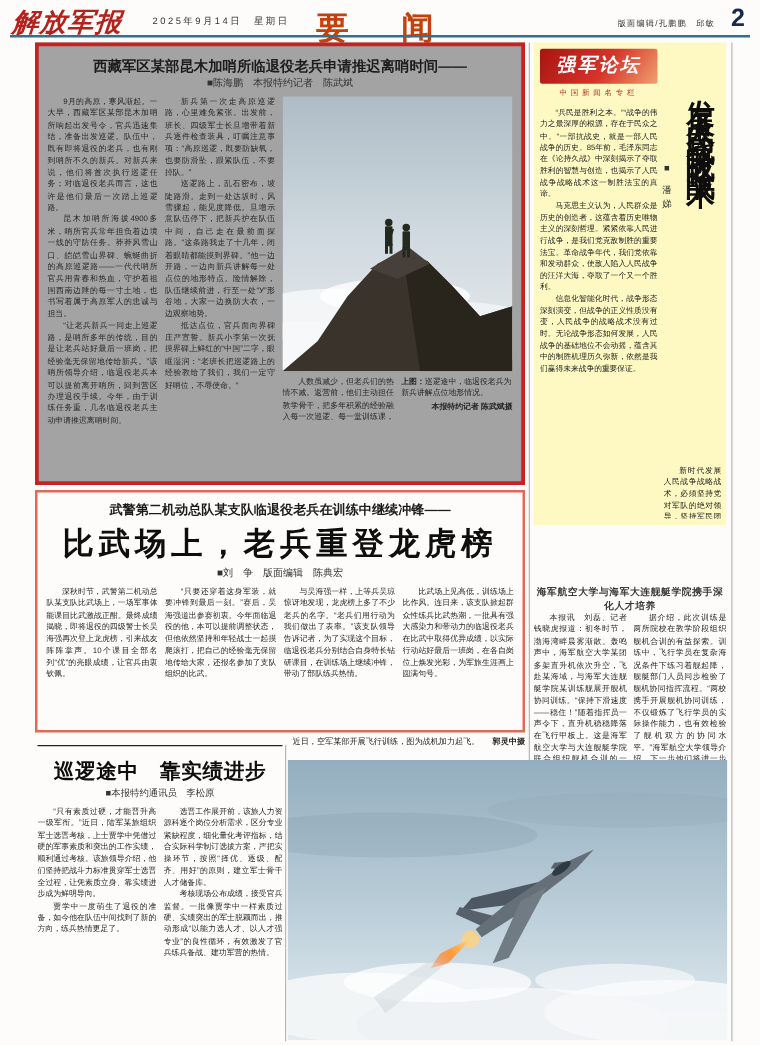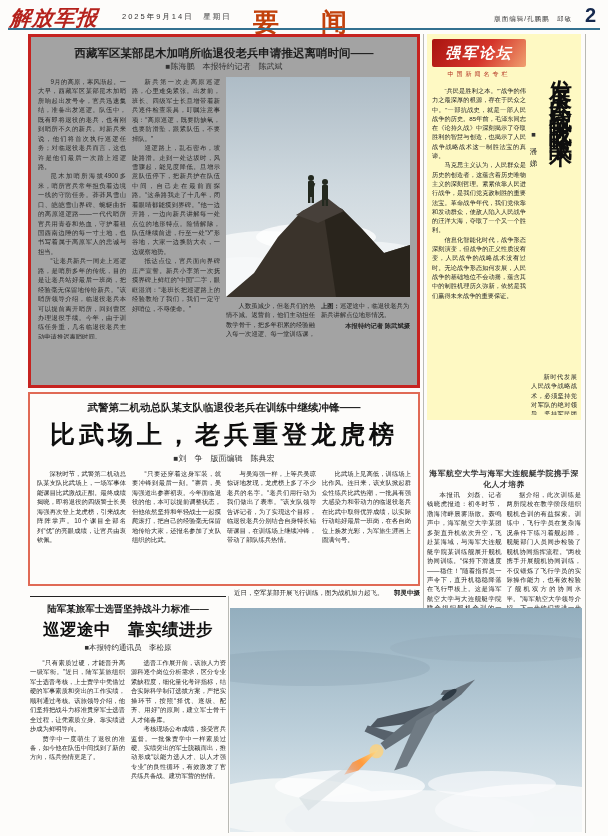--- a/index.html
+++ b/index.html
@@ -241,21 +241,20 @@
         <polygon points="-34,-4 -52,-26 -58,-23 -46,-2" fill="#57616b"></polygon>
         <polygon points="62,0 42,-4 -20,-6 -52,-4 -52,4 -20,6 42,4" fill="#646f78"></polygon>
         <polygon points="14,2 -44,30 -57,26 -10,-1" fill="#707b84"></polygon>
         <polygon points="42,-3 30,-10 25,-8 34,-1" fill="#59636d"></polygon>
         <ellipse cx="32" cy="-3" rx="9" ry="3.2" fill="#2e3a44"></ellipse>
       </g>
     </svg>
   </div>
 
   <div class="bottom-article">
-    <div class="kicker">陆军某旅军士选晋坚持战斗力标准——</div>
     <div class="hl-bottom">巡逻途中　靠实绩进步</div>
     <div class="byline">■本报特约通讯员　李松原</div>
     <div class="bottom-body">
       <div class="bottom-col coltext">
           <p>“只有素质过硬，才能晋升高一级军衔。”近日，陆军某旅组织军士选晋考核，上士贾学中凭借过硬的军事素质和突出的工作实绩，顺利通过考核。该旅领导介绍，他们坚持把战斗力标准贯穿军士选晋全过程，让凭素质立身、靠实绩进步成为鲜明导向。</p>
           <p>贾学中一度萌生了退役的准备，如今他在队伍中间找到了新的方向，练兵热情更足了。</p>
         </div>
       <div class="bottom-col coltext">
           <p>选晋工作展开前，该旅人力资源科逐个岗位分析需求，区分专业紧缺程度，细化量化考评指标，结合实际科学制订选拔方案，严把实操环节，按照“择优、逐级、配齐、用好”的原则，建立军士骨干人才储备库。</p>
           <p>考核现场公布成绩，接受官兵监督。一批像贾学中一样素质过硬、实绩突出的军士脱颖而出，推动形成“以能力选人才、以人才强专业”的良性循环，有效激发了官兵练兵备战、建功军营的热情。</p>

